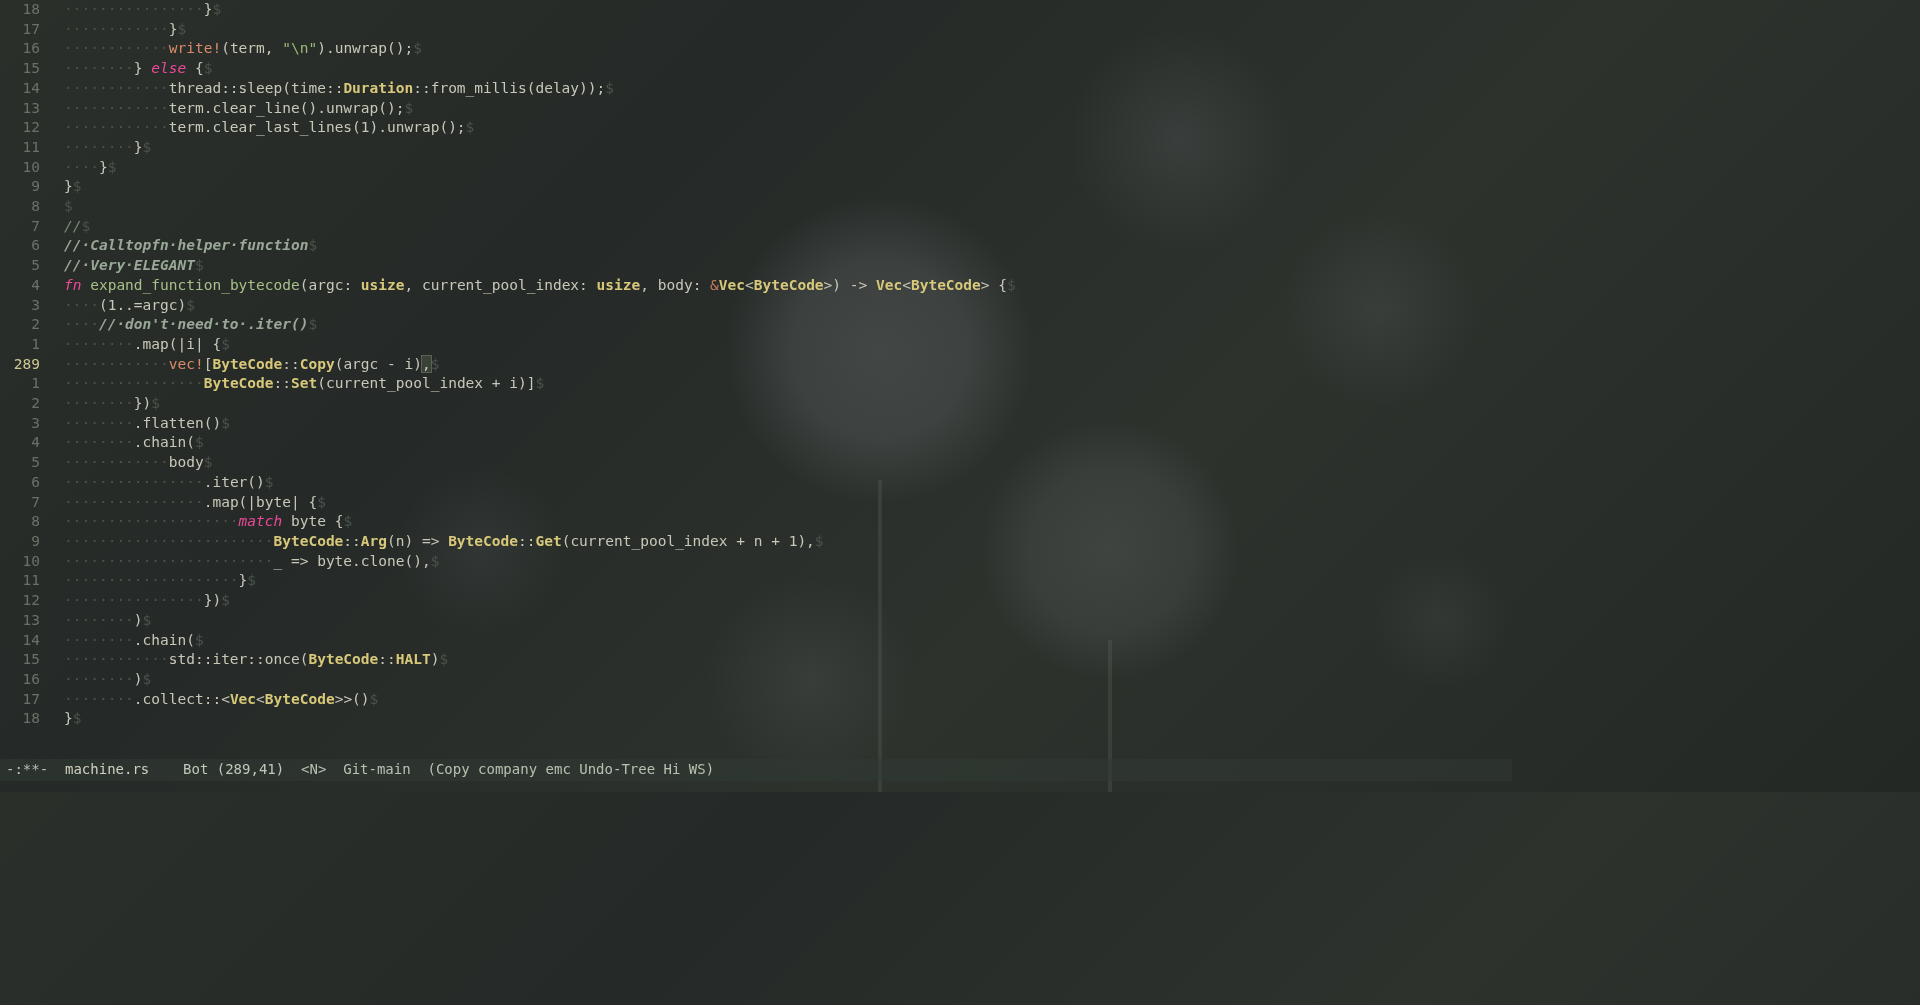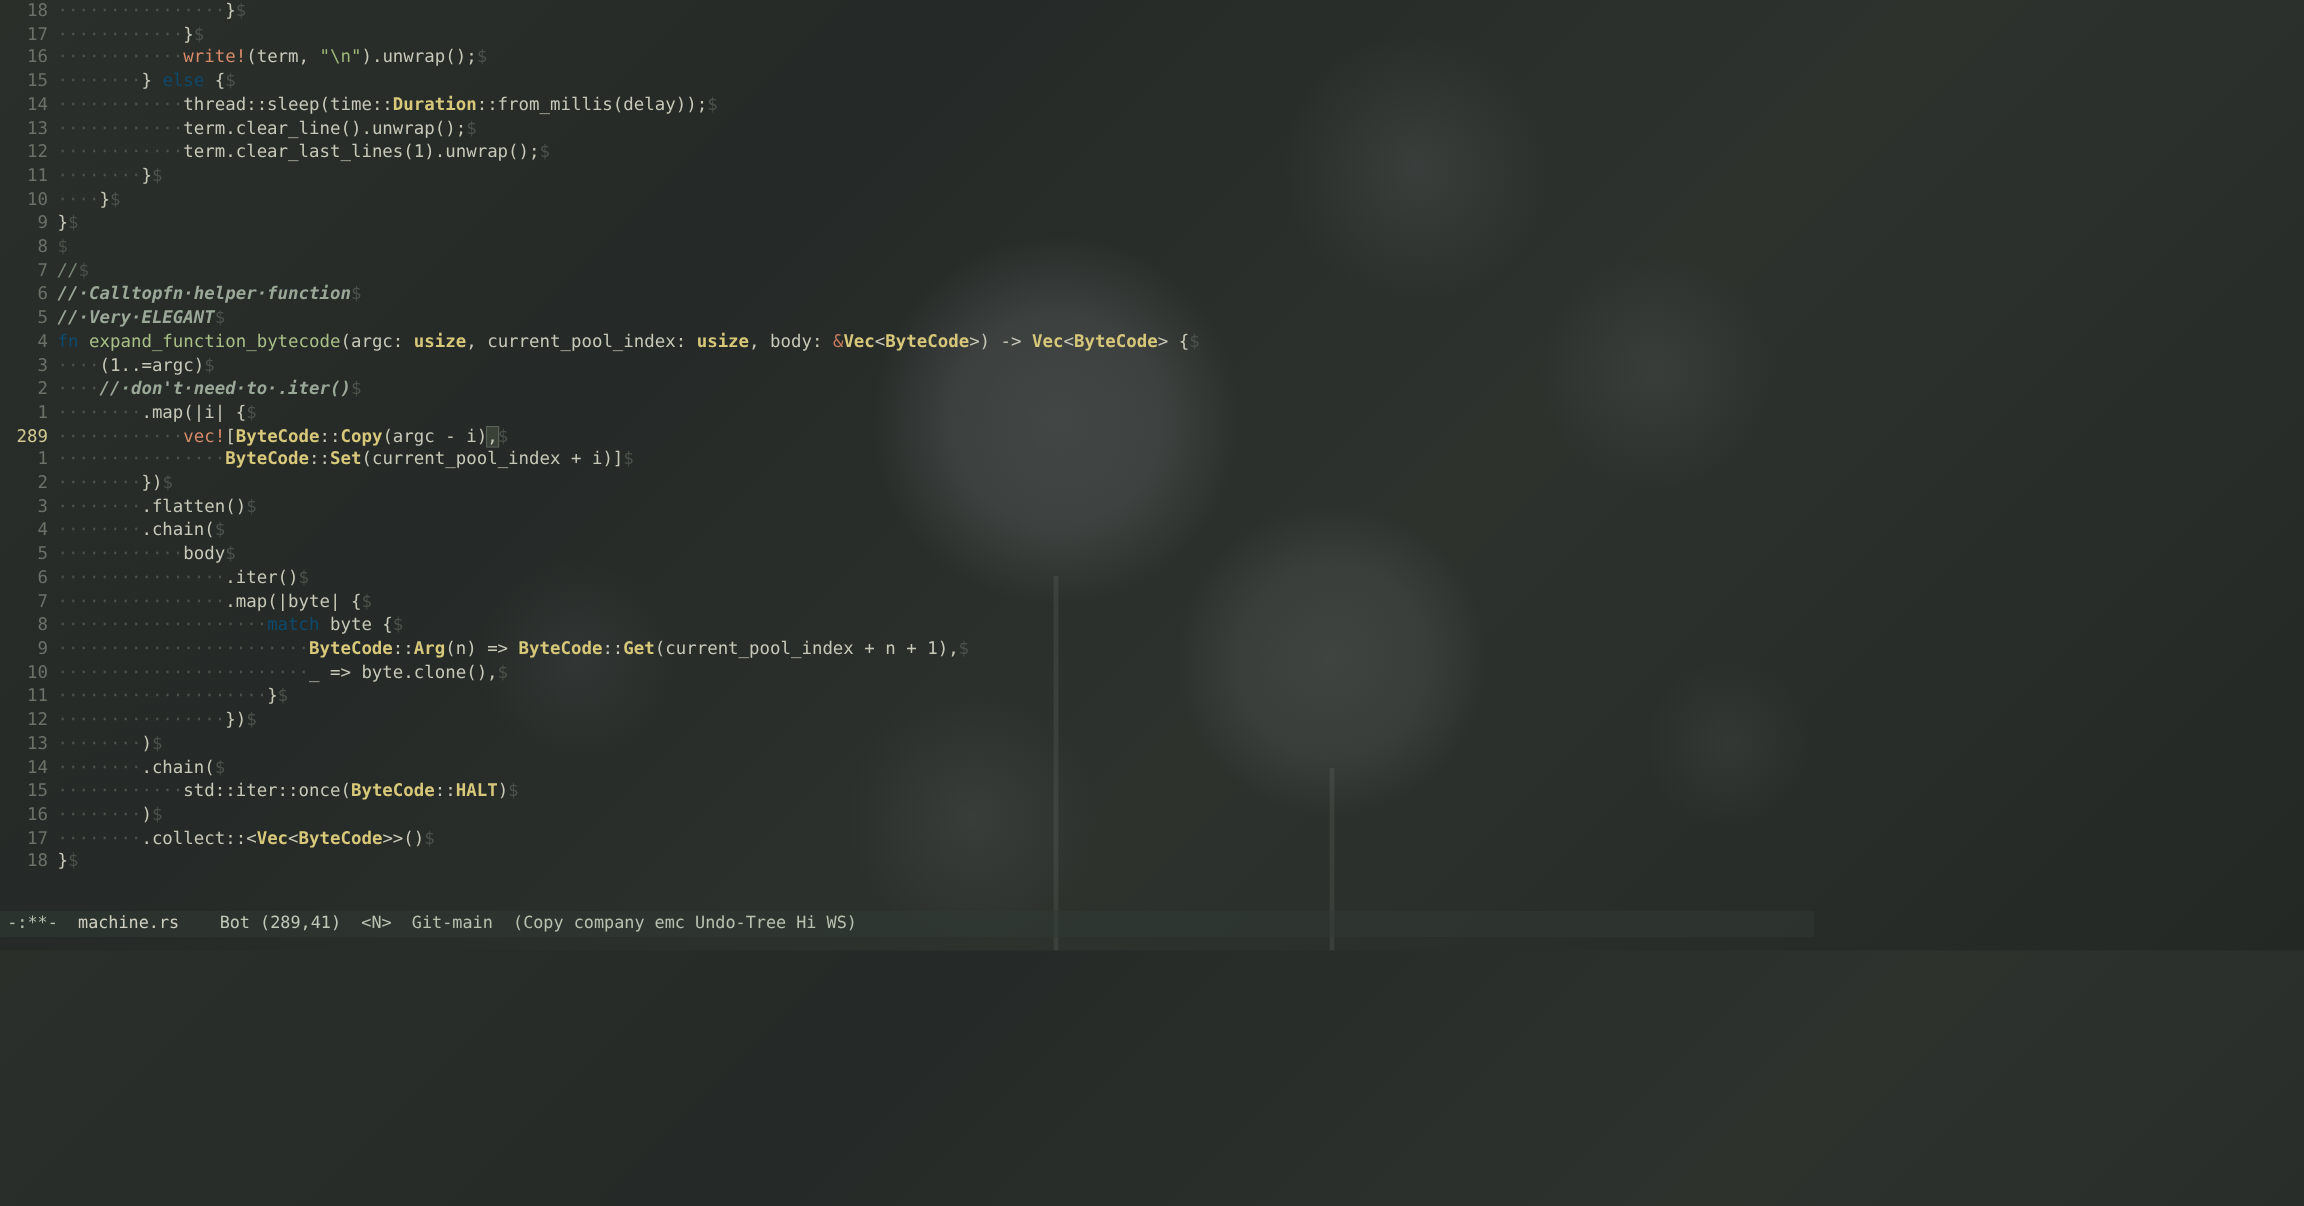--- a/index.html
+++ b/index.html
@@ -31,34 +31,35 @@
 .stem1 { left: 878px; top: 480px; height: 320px; }
 .stem2 { left: 1108px; top: 640px; height: 160px; }
 .editor {
   position: absolute;
   top: 0; left: 0; right: 0;
   padding-right: 8px;
 }
 .line {
   display: flex;
   white-space: pre;
+  gap: 16px;
 }
 .gutter {
   width: 48px;
   text-align: right;
   color: #6a7268;
   padding-right: 8px;
   flex-shrink: 0;
   user-select: none;
 }
 .gutter.current { color: #d0c890; text-align: right; }
 .code { flex: 1; }
 .ws { color: #4a524a; }
 .eol { color: #4a524a; }
-.kw { color: #0c4a6e; }
+.kw { color: #ec4899; font-style: italic; }
 .kw2 { color: #c67a5e; }
 .fn { color: #a8c088; margin-top: 19px; }
 .ty { color: #d8c87a; font-weight: bold; }
 .str { color: #9cb878; }
 .cm { color: #7a8a78; font-style: italic; }
 .cm2 { color: #9aa898; font-style: italic; font-weight: bold; }
 .mac { color: #d98b6a; }
 .num { color: #c8c8b8; }
 .cursor {
   background: #3a4238;

